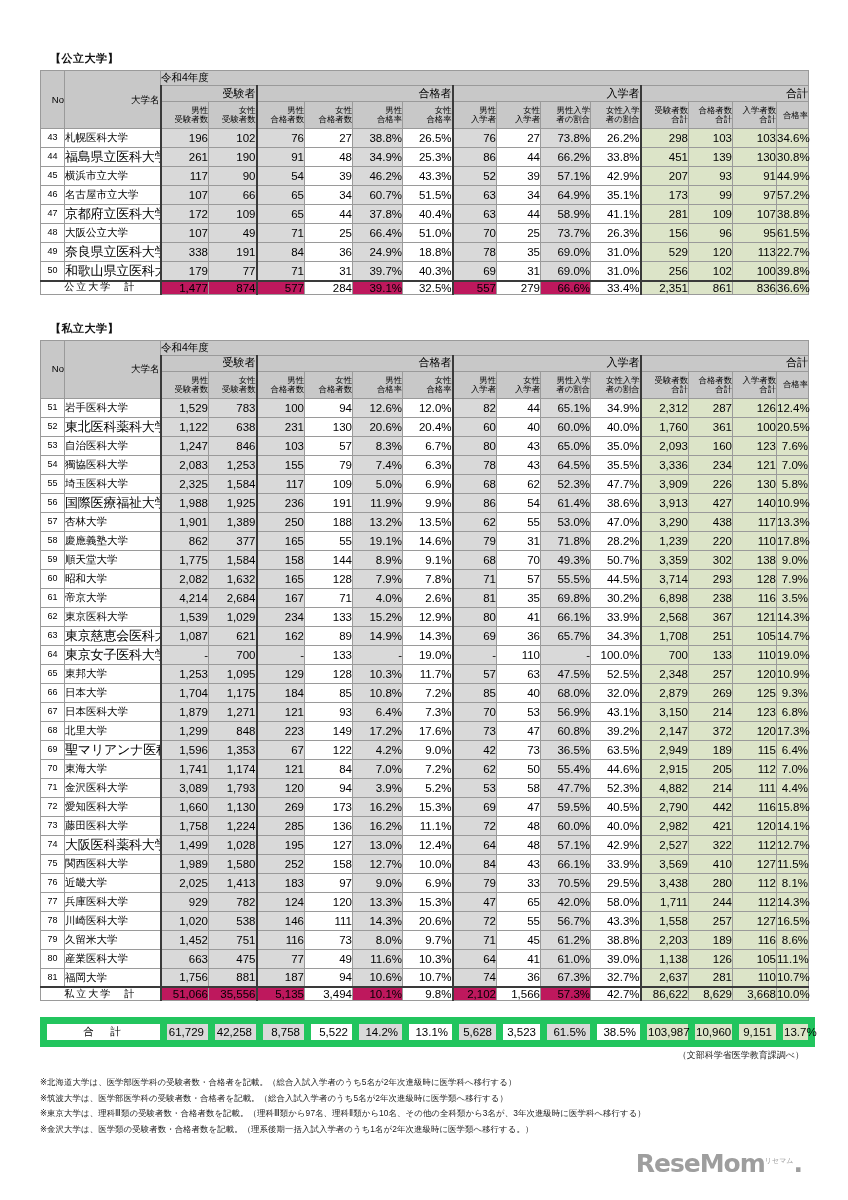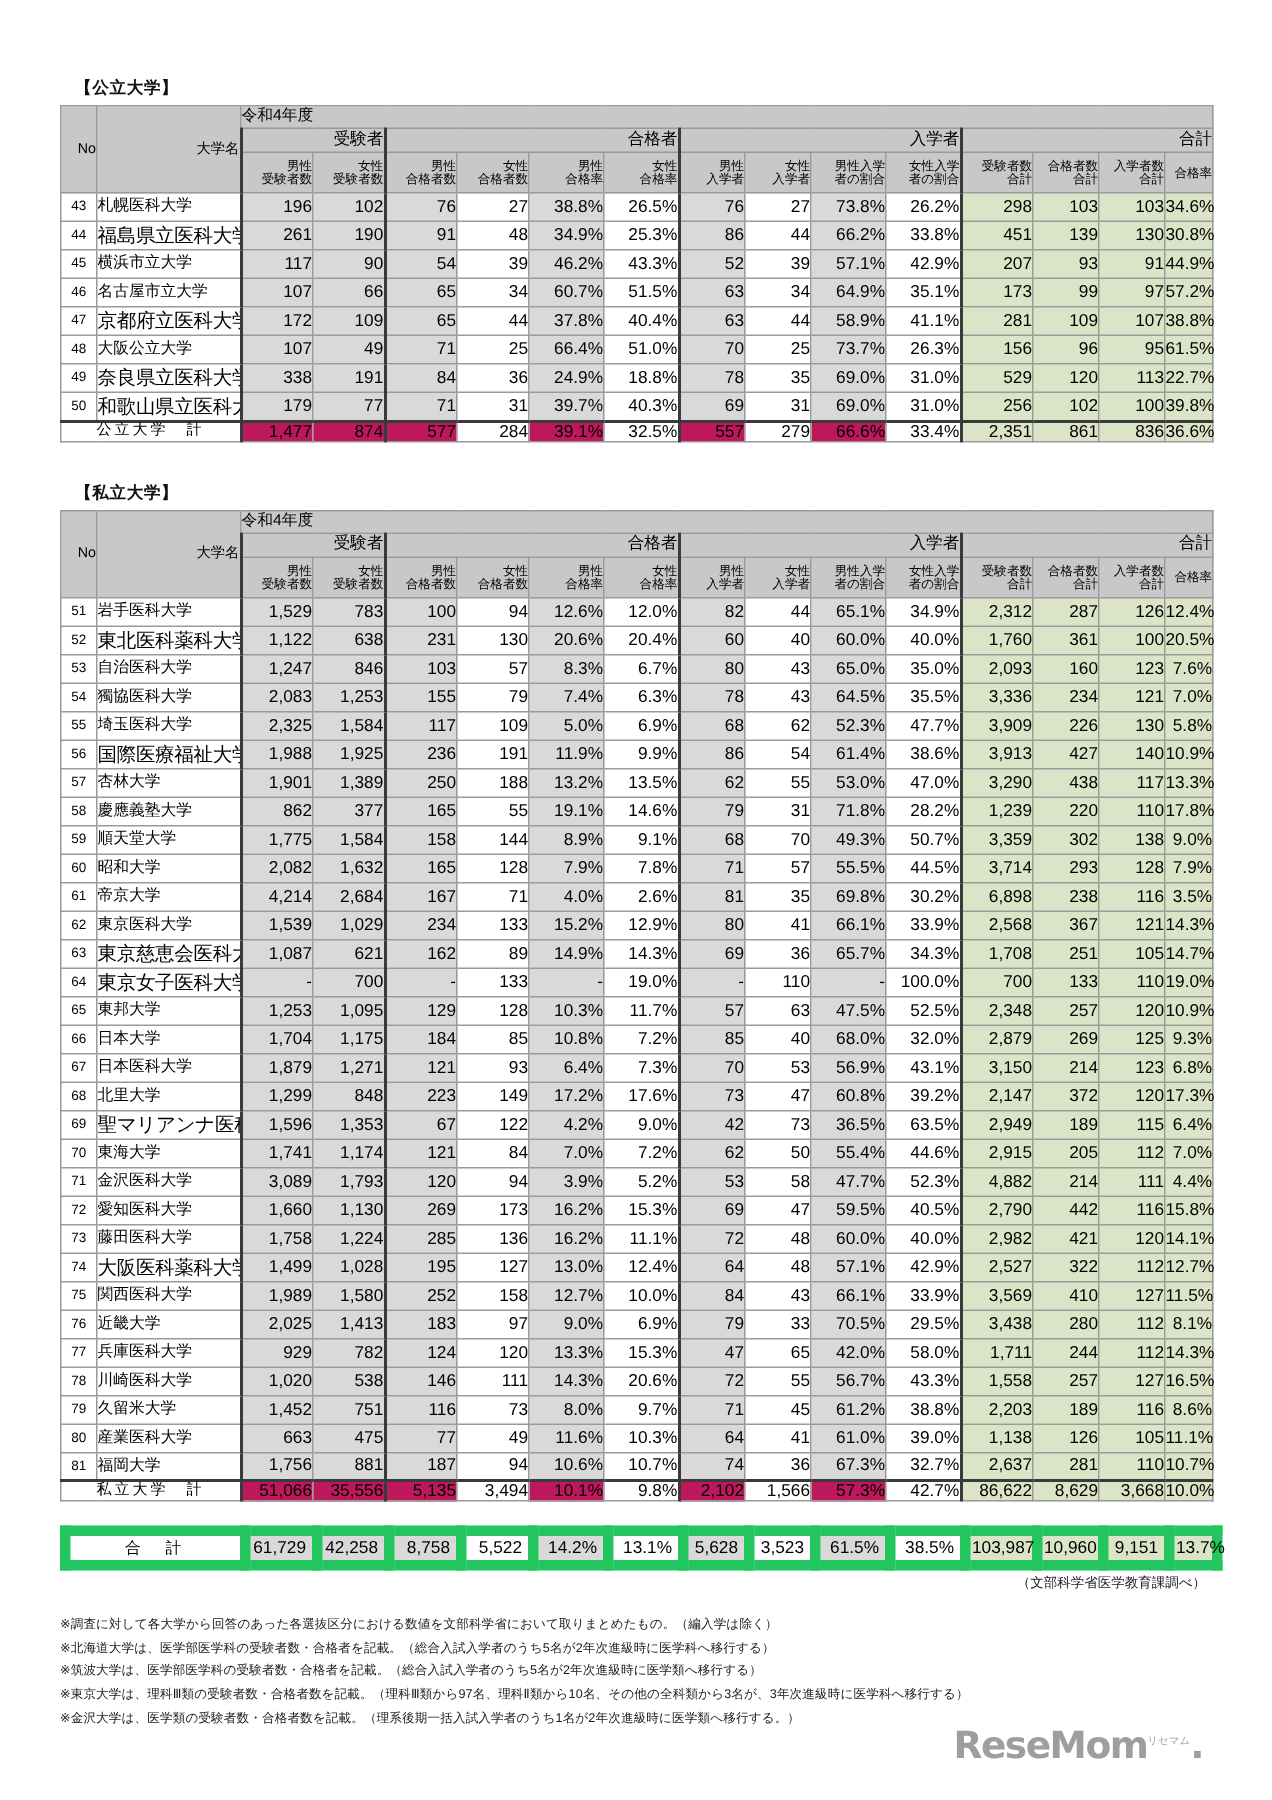--- a/index.html
+++ b/index.html
@@ -1152,21 +1152,20 @@
           <td class="num green">10,960</td>
           <td class="num green">9,151</td>
           <td class="num green">13.7%</td>
         </tr>
       </tbody>
     </table>
     <div class="source-line">（文部科学省医学教育課調べ）</div>
   </div>
 
   <div class="notes" id="notes-block">
-      <p>※調査に対して各大学から回答のあった各選抜区分における数値を文部科学省において取りまとめたもの。（編入学は除く）</p>
       <p>※北海道大学は、医学部医学科の受験者数・合格者を記載。（総合入試入学者のうち5名が2年次進級時に医学科へ移行する）</p>
       <p>※筑波大学は、医学部医学科の受験者数・合格者を記載。（総合入試入学者のうち5名が2年次進級時に医学類へ移行する）</p>
       <p>※東京大学は、理科Ⅲ類の受験者数・合格者数を記載。（理科Ⅲ類から97名、理科Ⅱ類から10名、その他の全科類から3名が、3年次進級時に医学科へ移行する）</p>
       <p>※金沢大学は、医学類の受験者数・合格者数を記載。（理系後期一括入試入学者のうち1名が2年次進級時に医学類へ移行する。）</p>
     </div>
 
   <div class="logo">
     <span>Rese</span><span>Mom</span><span class="tm">リセマム</span><span class="dot">.</span>
   </div>
 

